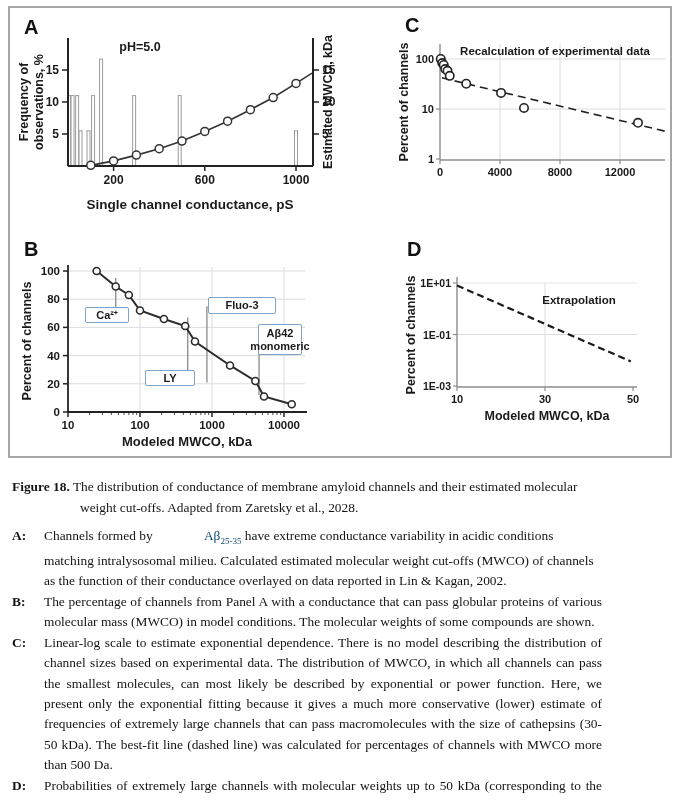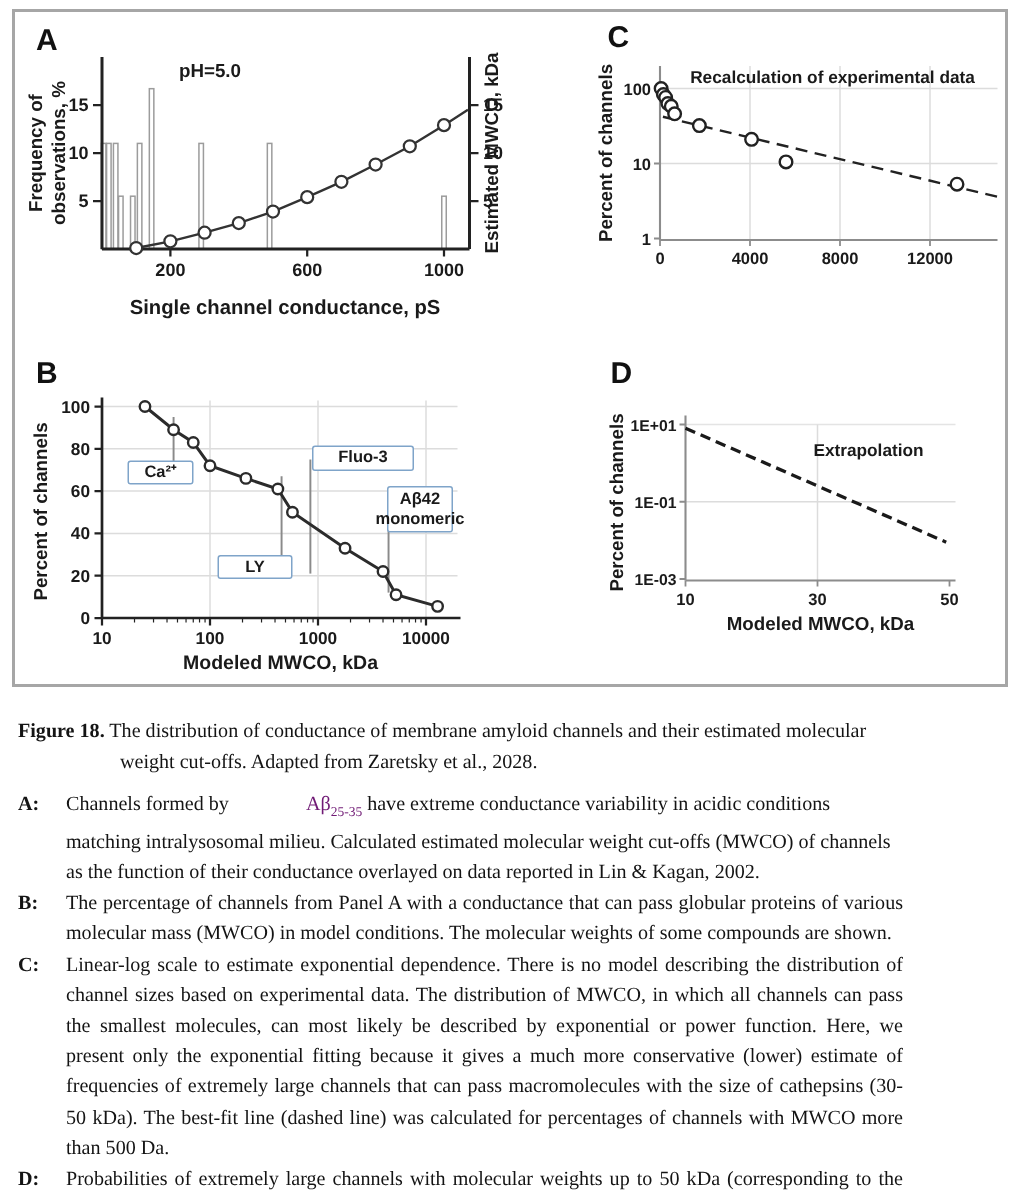--- a/index.html
+++ b/index.html
@@ -14,21 +14,21 @@
            color:#1a1a1a;font:bold 11px/13px "Liberation Sans",sans-serif;
            display:flex;align-items:center;justify-content:center;text-align:center;
            white-space:pre-line;box-sizing:border-box;}
   .caption{position:absolute;left:0;top:470px;width:616px;box-sizing:border-box;
            padding:6px 14px 0 12px;color:#141414;text-align:justify;
            font-family:"Liberation Serif",serif;font-size:13.4px;line-height:20.4px;}
   .fig-title{margin:0 0 8px 0;padding-left:68px;text-indent:-68px;line-height:21px;}
   .cap-item{margin:0;padding-left:32px;text-indent:-32px;}
   .cap-item.noj{text-align:left;}
   .cap-label{display:inline-block;width:32px;text-indent:0;font-weight:bold;}
-  .abeta{color:#701a75;margin-left:48px;}
+  .abeta{color:#0c4a6e;margin-left:48px;}
   .abeta sub{font-size:9px;}
 </style>
 </head>
 <body>
 
 <div class="page">
 
   <div class="figure-box">
     <div class="panel-letter" style="left:14px;top:8px">A</div>
     <div class="panel-letter" style="left:14px;top:230px">B</div>

